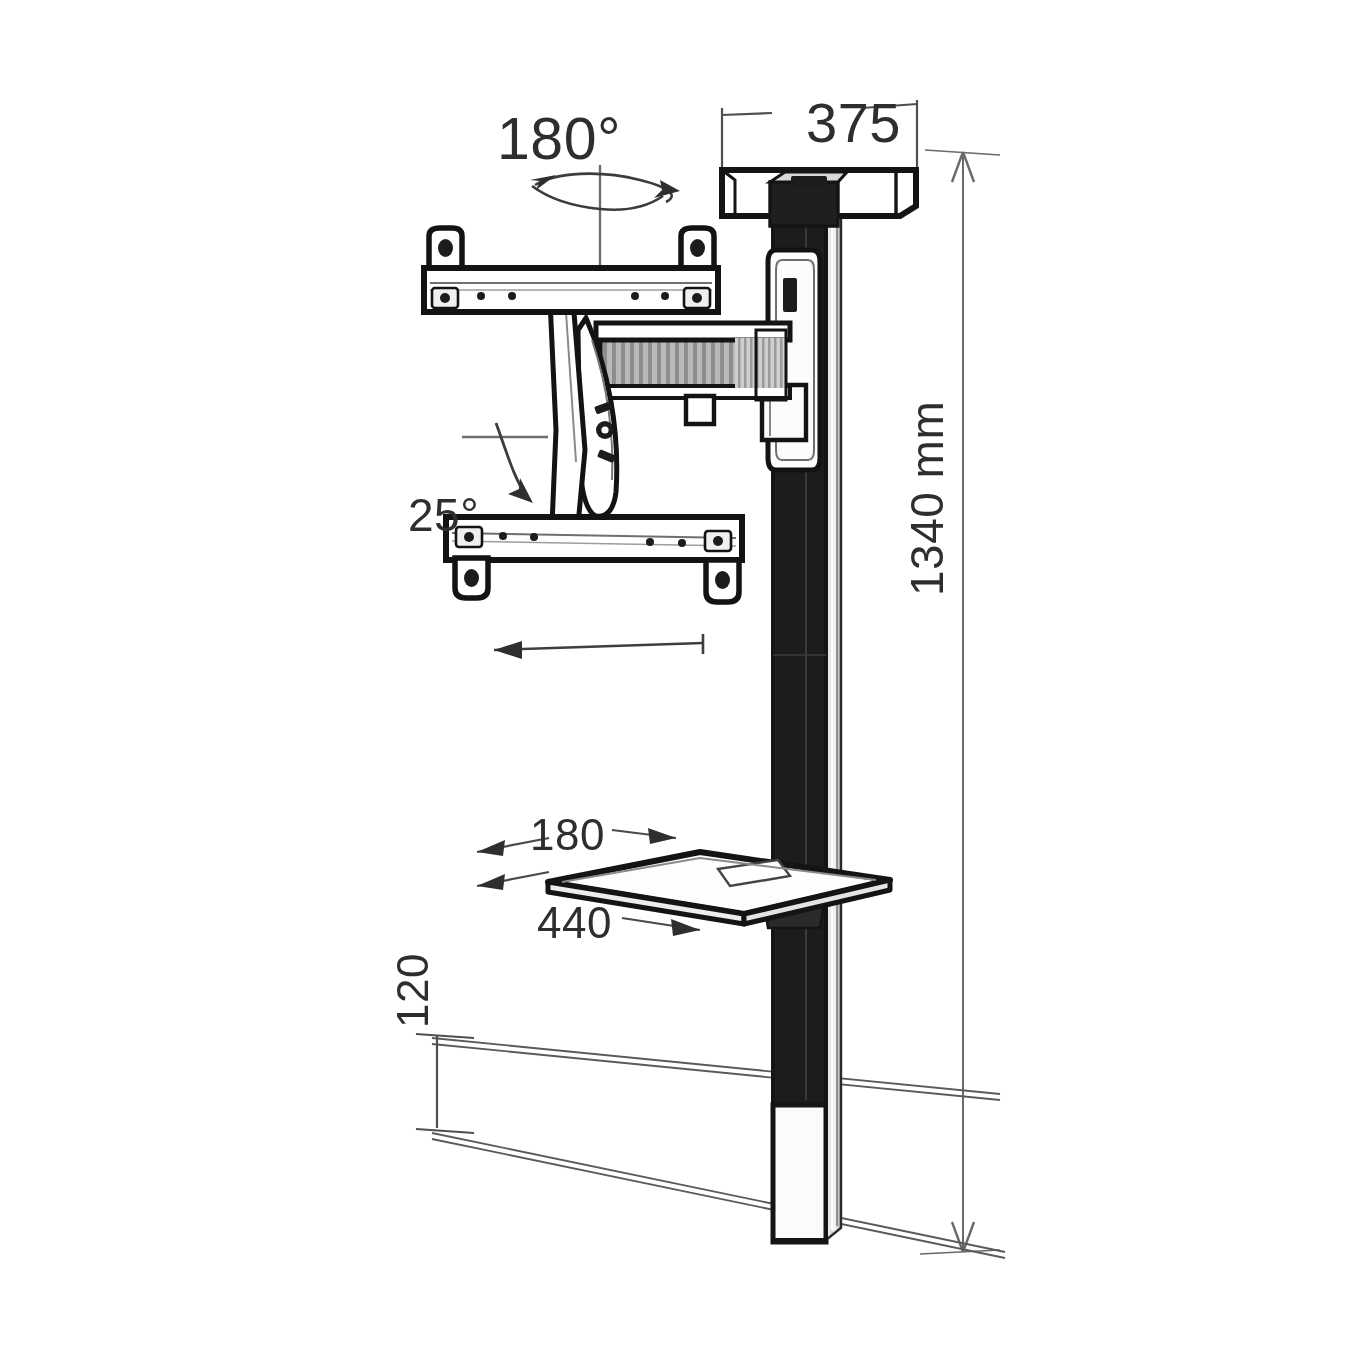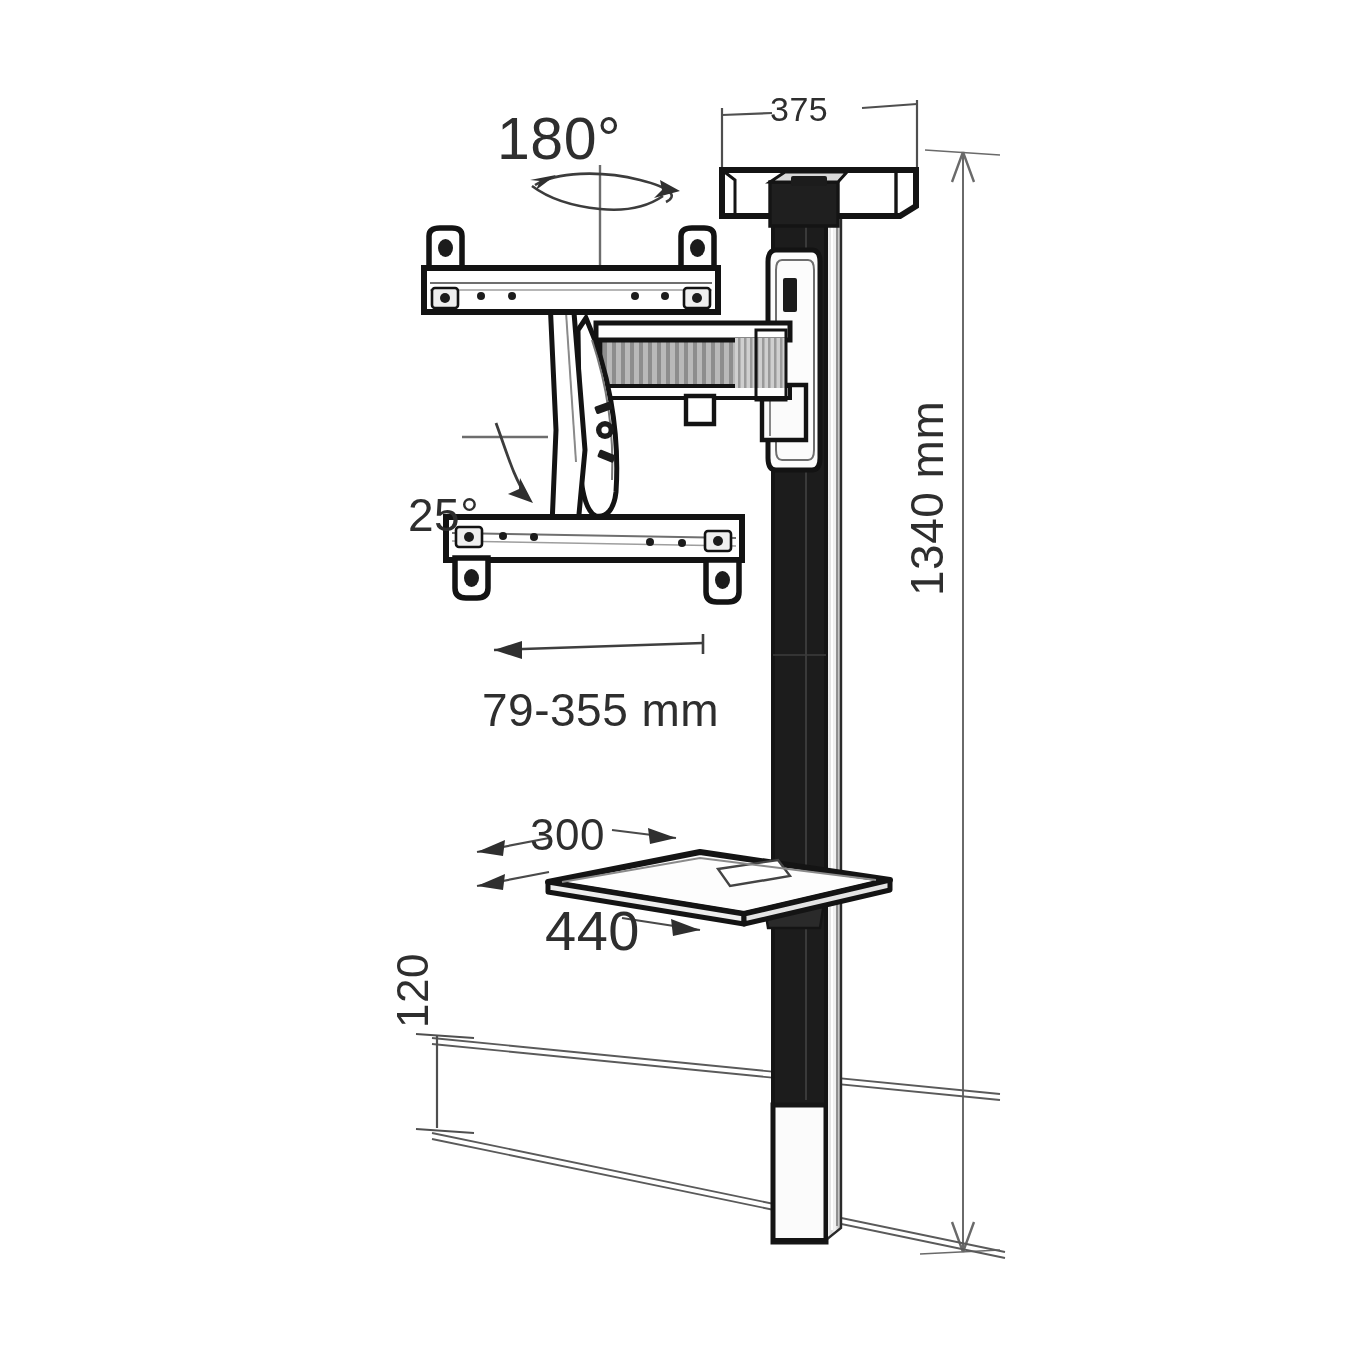--- a/index.html
+++ b/index.html
@@ -28,26 +28,26 @@
   }
   .dim-label {
     position: absolute;
     color: #2e2e2e;
     font-family: "Liberation Sans", sans-serif;
     font-weight: 400;
     letter-spacing: 0.5px;
     white-space: nowrap;
     user-select: none;
   }
-  #lbl-375   { left: 770px;  top: 90px;   font-size: 34px; }
+  #lbl-375   { left: 806px;  top: 90px;   font-size: 56px; }
   #lbl-180   { left: 497px;  top: 105px;  font-size: 59px; }
   #lbl-25    { left: 408px;  top: 440px;  font-size: 46px; margin-top: 48px; }
   #lbl-range { left: 482px;  top: 683px;  font-size: 46px; }
   #lbl-250   { left: 530px;  top: 810px;  font-size: 44px; }
-  #lbl-440   { left: 537px;  top: 898px;  font-size: 56px; margin-left: 8px; }
+  #lbl-440   { left: 537px;  top: 898px;  font-size: 44px; }
   #lbl-1340  {
     left: 900px; top: 596px; font-size: 46px;
     transform: rotate(-90deg);
     transform-origin: left top;
   }
   #lbl-120 {
     left: 388px; top: 1028px; font-size: 44px;
     transform: rotate(-90deg);
     transform-origin: left top;
   }
@@ -288,23 +288,22 @@
     </g>
 
   </svg>
 
   <div class="dim-label" id="lbl-375">375</div>
 
   <div class="dim-label" id="lbl-180">180°</div>
 
   <div class="dim-label" id="lbl-25">25°</div>
 
-  <div class="dim-label" id="lbl-range">79-355 mm</div>
-
-  <div class="dim-label" id="lbl-250">300</div>
+
+  <div class="dim-label" id="lbl-250">180</div>
 
   <div class="dim-label" id="lbl-440">440</div>
 
   <div class="dim-label" id="lbl-1340">1340 mm</div>
 
   <div class="dim-label" id="lbl-120">120</div>
 
 </div>
 
 </body></html>

